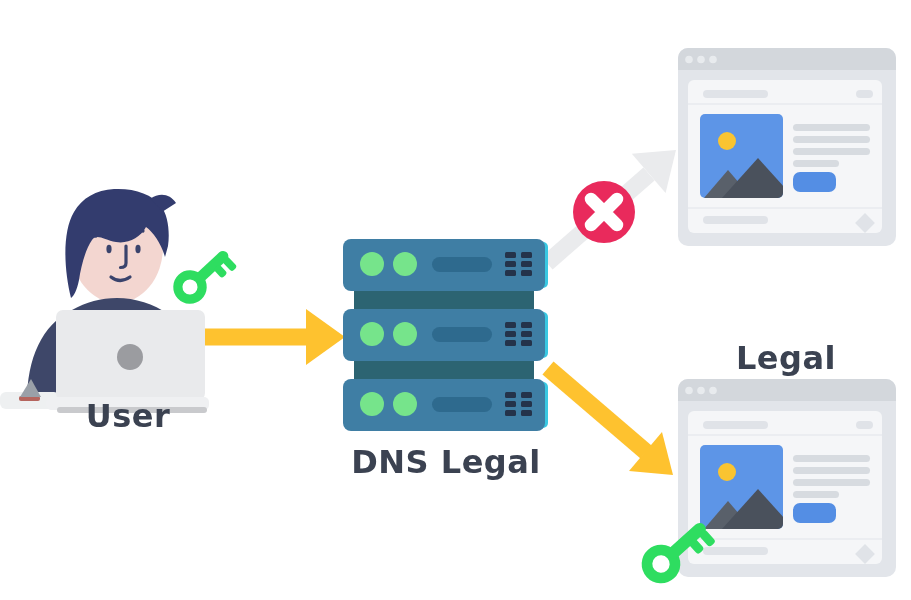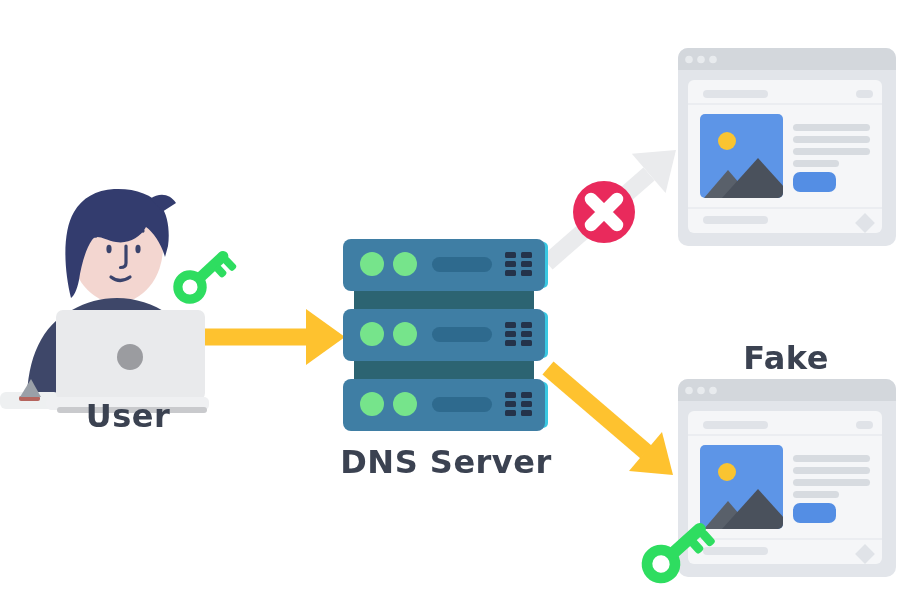--- a/index.html
+++ b/index.html
@@ -199,15 +199,15 @@
       <rect x="115" y="124" width="43" height="20" rx="7" class="f-btn"></rect>
       <rect x="10" y="159" width="194" height="2" class="f-cdiv"></rect>
       <rect x="25" y="168" width="65" height="8" rx="4" class="f-cpill"></rect>
       <rect x="180" y="168" width="14" height="14" transform="rotate(45 187 175)" class="f-cpill"></rect>
     </g>
 
     <use href="#key-shape" transform="translate(661,564) rotate(-42) scale(1.12)"></use>
   </svg>
 
   <div class="lbl" style="left:128px;top:397px">User</div>
-  <div class="lbl" style="left:446px;top:443px">DNS Server</div>
-  <div class="lbl" style="left:786px;top:339px">Fake</div>
+  <div class="lbl" style="left:446px;top:443px">DNS Legal</div>
+  <div class="lbl" style="left:786px;top:339px">Legal</div>
 </div>
 
 </body></html>

